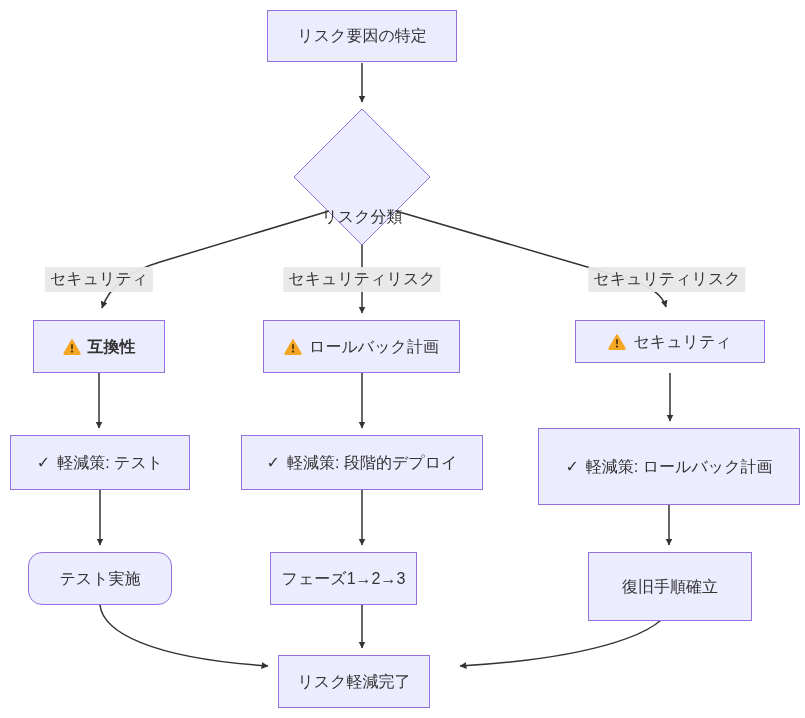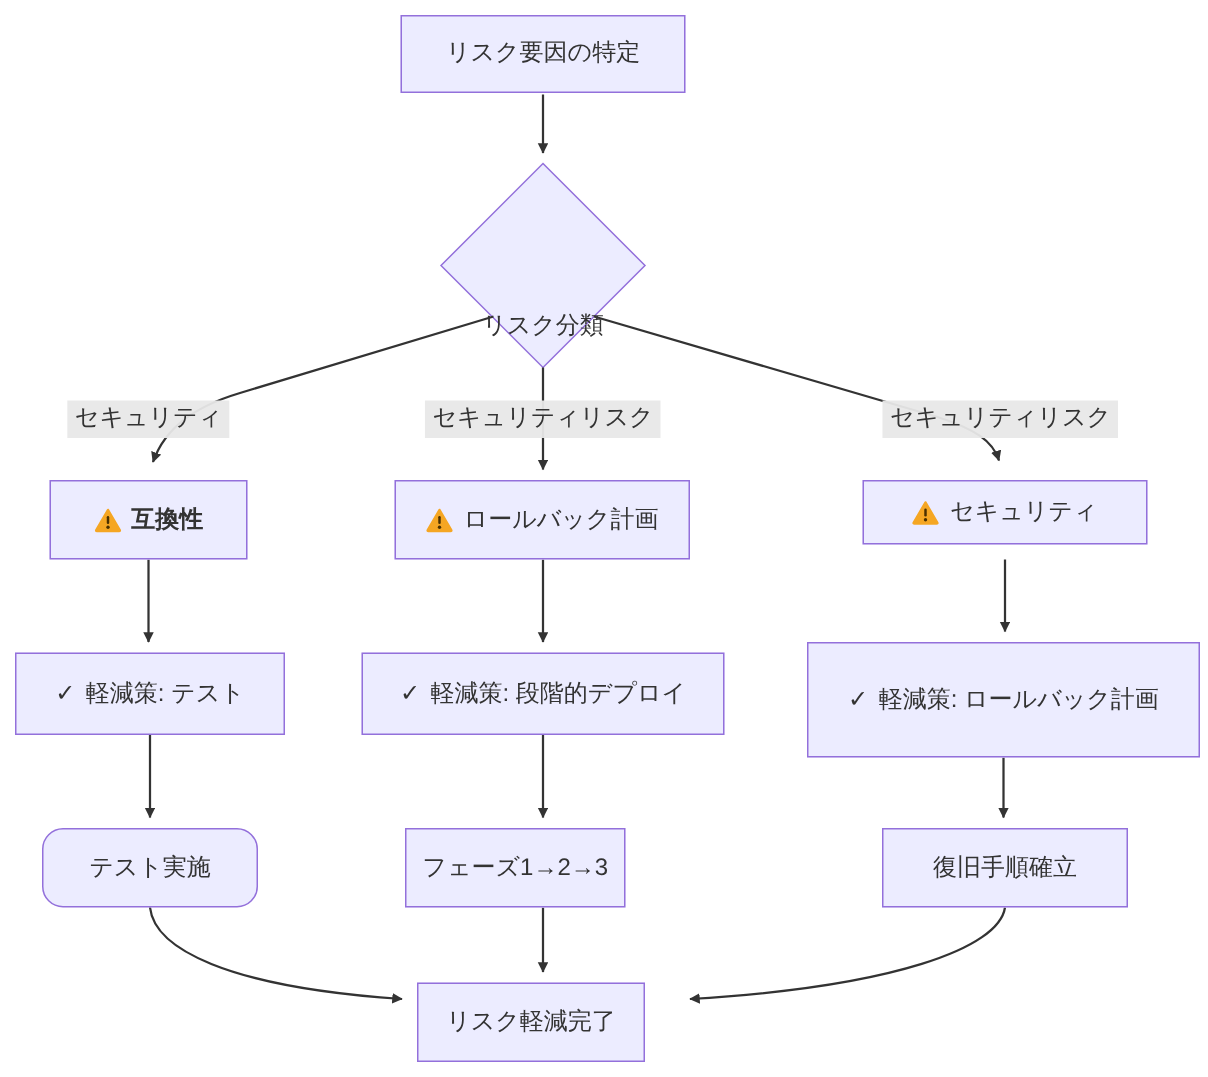--- a/index.html
+++ b/index.html
@@ -57,21 +57,21 @@
   
   .n-start  { left: 267px; top: 10px;  width: 190px; height: 52px; }
   .n-compat { left: 33px;  top: 320px; width: 132px; height: 53px; font-weight: bold; }
   .n-perf   { left: 263px; top: 320px; width: 197px; height: 53px; }
   .n-sec    { left: 575px; top: 320px; width: 190px; height: 43px; }
   .n-compat-mit { left: 10px;  top: 435px; width: 180px; height: 55px; }
   .n-perf-mit   { left: 241px; top: 435px; width: 242px; height: 55px; }
   .n-sec-mit    { left: 538px; top: 428px; width: 262px; height: 77px; }
   .n-compat-act { left: 28px;  top: 552px; width: 144px; height: 53px; border-radius: 14px; }
   .n-perf-act   { left: 270px; top: 552px; width: 147px; height: 53px; }
-  .n-sec-act    { left: 588px; top: 552px; width: 164px; height: 53px; }
+  .n-sec-act    { left: 588px; top: 552px; width: 164px; height: 69px; }
   .n-end    { left: 278px; top: 655px; width: 152px; height: 53px; }
   .d-label  { left: 294px; top: 160px; width: 136px; height: 34px; margin-top: 40px; }
   .l-compat { left: 99px;  top: 267px; }
   .l-perf   { left: 362px; top: 267px; }
   .l-sec    { left: 667px; top: 267px; }
 </style>
 </head>
 <body>
 
 <div class="canvas">

